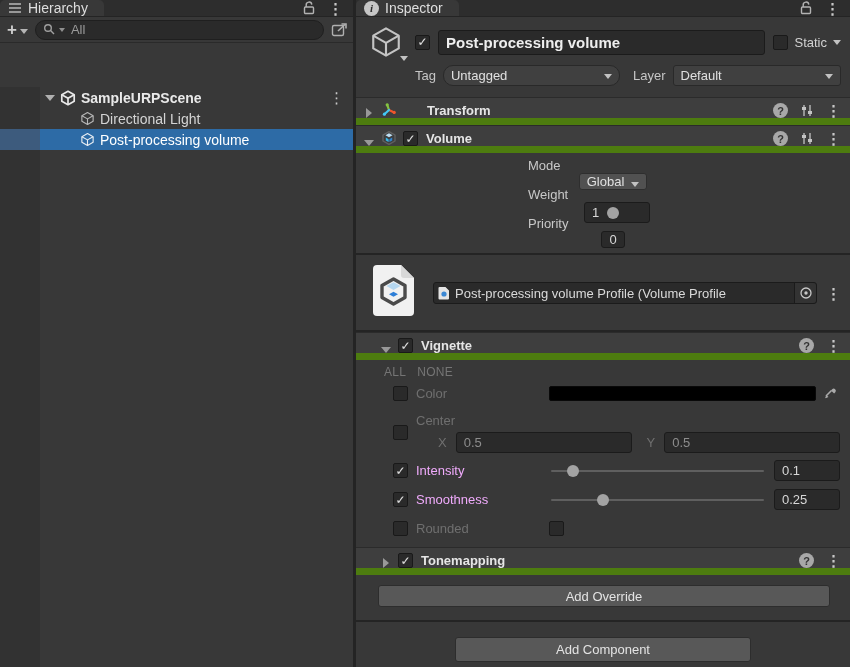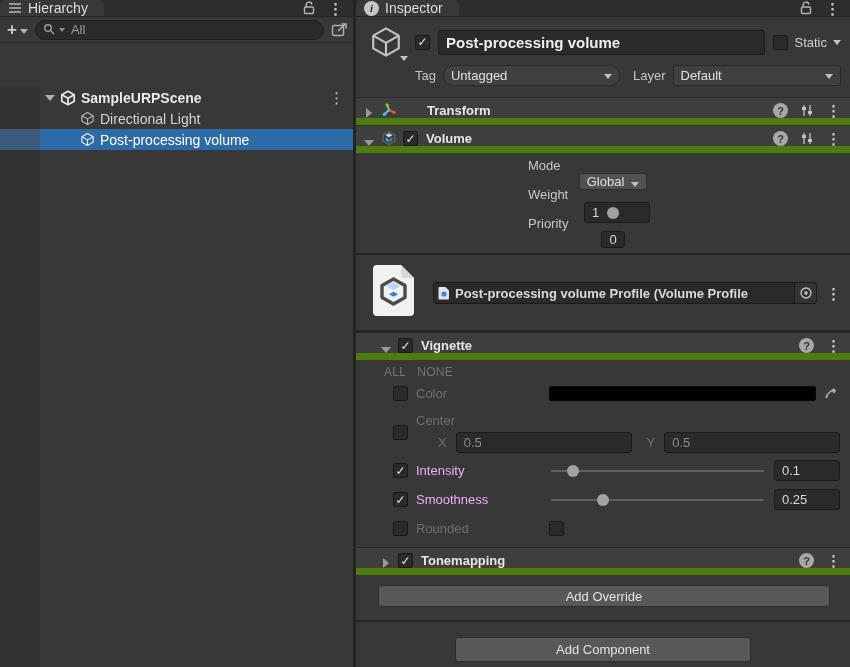--- a/index.html
+++ b/index.html
@@ -64,21 +64,21 @@
   .prow { display:flex; align-items:center; height:29px; padding:0 9px 0 29px; font-size:13px; color:#c8c8c8;flex-direction:column; }
   .plabel { width:170px; flex:none; }
   .slider { flex:1; position:relative; height:21px; }
   .slider .track { position:absolute; left:2px; right:2px; top:10px; height:2px; background:#5f5f5f; border-radius:1px; }
   .slider .thumb { position:absolute; top:5px; width:12px; height:12px; border-radius:50%; background:#a3a3a3; transform:translateX(-50%); }
   .vfield { width:66px; flex:none; margin-left:8px; }
 
   .profile-sec { border-top:2px solid #242424; display:flex; padding:9px 9px 13px 16px; }
   .obj-line { flex:1; display:flex; align-items:center; margin-left:18px; margin-top:5px; }
   .obj-field { flex:1; height:22px; background:#2a2a2a; border:1px solid #1b1b1b; border-radius:3px; display:flex; align-items:center; gap:5px; padding-left:4px; overflow:hidden; white-space:nowrap; }
-  .obj-field .txt { font-size:13px; color:#dadada; overflow:hidden;font-weight:bold; }
+  .obj-field .txt { font-size:13px; color:#dadada; overflow:hidden; }
   .obj-picker { margin-left:auto; flex:none; width:22px; height:20px; display:flex; align-items:center; justify-content:center; background:#333333; border-left:1px solid #1b1b1b; border-radius:0 3px 3px 0; }
   .obj-line .kebab { margin-left:9px; }
 
   .ov-sec { border-top:2px solid #242424; }
   .ov-h { padding-left:24px; }
   .allnone { display:flex; gap:11px; padding-left:28px; margin-top:4px; height:15px; align-items:center; font-size:12px; color:#757575; letter-spacing:.3px; }
   .orow { display:flex; align-items:center; height:29px; padding:0 10px 0 37px; font-size:13px; }
   .olabel { width:133px; flex:none; margin-left:8px; }
   .dis { color:#6f6f6f; }
   .en { color:#f0abfc; }

